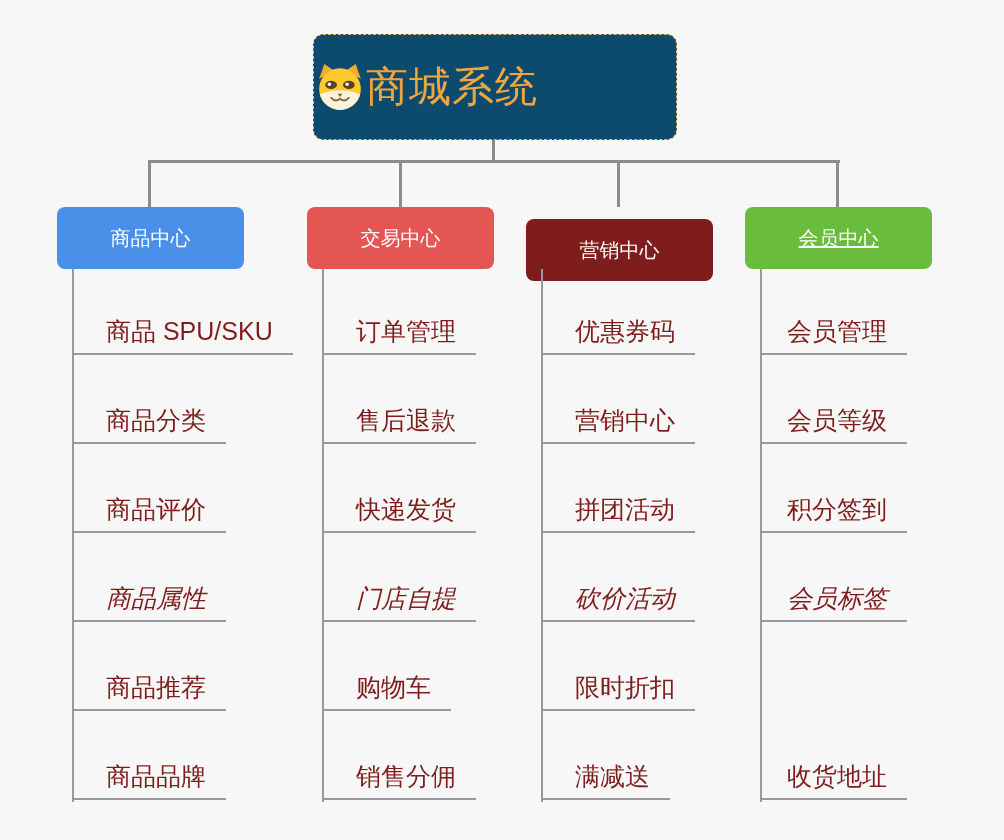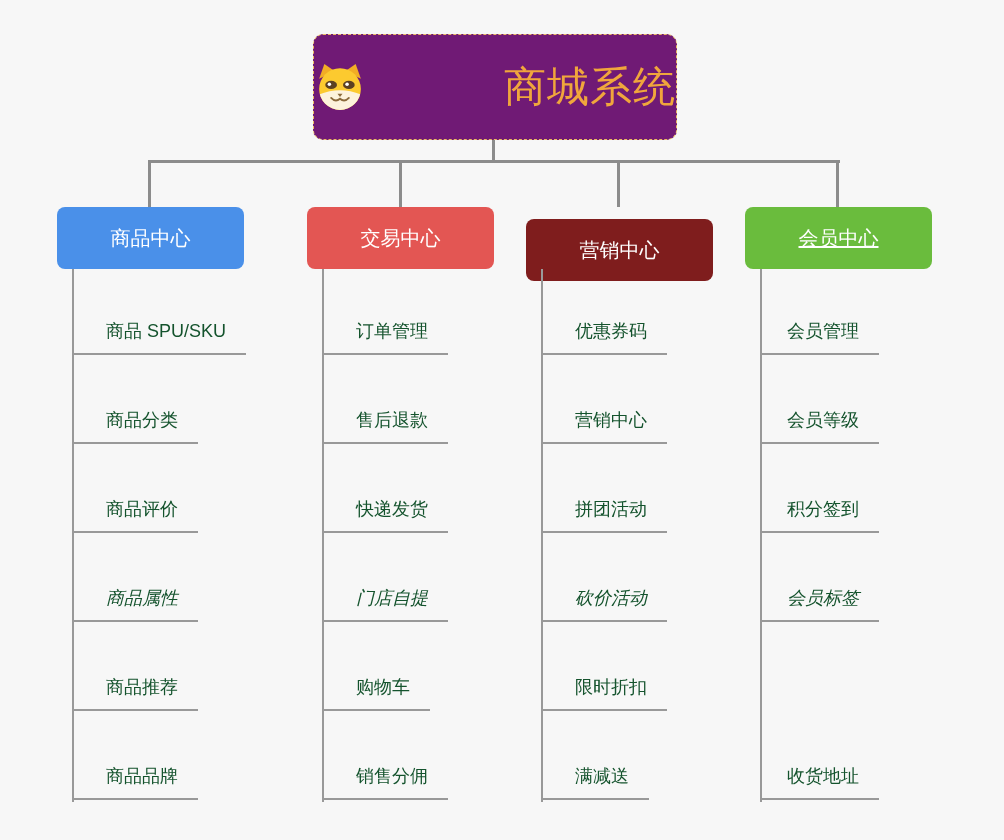--- a/index.html
+++ b/index.html
@@ -7,23 +7,23 @@
     width:1004px; height:840px;
     background:#f7f7f7;
     font-family:"Liberation Sans","DejaVu Sans",sans-serif;
     position:relative; overflow:hidden;
   }
   .stage { position:absolute; inset:0; }
 
   
   .root-node {
     position:absolute; left:313px; top:34px; width:364px; height:106px;
-    background:#701a75; border:1px dashed #ecbc63; border-radius:10px;
+    background:#0c4a6e; border:1px dashed #ecbc63; border-radius:10px;
     box-sizing:border-box;
-    display:flex; align-items:center; justify-content:space-between; gap:14px;
+    display:flex; align-items:center; justify-content:flex-start; 
   }
   .root-title { font-size:42px; letter-spacing:1px; }
   .dog-icon { width:52px; height:48px; flex:0 0 auto; }
 
   
   .conn { position:absolute; background:#8c8c8c; }
   .conn-root-drop { left:492px; top:140px; width:3px; height:21px; }
   .conn-bus { left:148px; top:160px; width:692px; height:3px; }
   .conn-drop { top:160px; width:3px; height:47px; }
   .drop0 { left:148px; } .drop1 { left:399px; } .drop2 { left:617px; } .drop3 { left:836px; }
@@ -37,21 +37,21 @@
   }
   .bcol0 { left:57px; } .bcol1 { left:307px; } .bcol2 { left:526px; } .bcol3 { left:745px;text-decoration:underline; }
 
   
   .trunk { position:absolute; top:269px; width:2px; height:533px; background:#999999; }
   .tcol0 { left:72px; } .tcol1 { left:322px; } .tcol2 { left:541px; } .tcol3 { left:760px; }
 
   
   .leaf {
     position:absolute;
-    font-size:18px; line-height:31px; color:#14532d;
+    font-size:25px; line-height:31px; color:#7f1d1d;
     white-space:nowrap;
     padding:0 20px 6px 34px;
     border-bottom:2px solid #999999;
     text-align:center;
   }
   .lcol0 { left:72px; } .lcol1 { left:322px; } .lcol2 { left:541px; } .lcol3 { left:760px;padding-left:27px; }
   .row0 { top:316px; } .row1 { top:405px; } .row2 { top:494px; }
   .row3 { top:583px;font-style:italic; } .row4 { top:672px; } .row5 { top:761px; }
 </style>
 </head>

